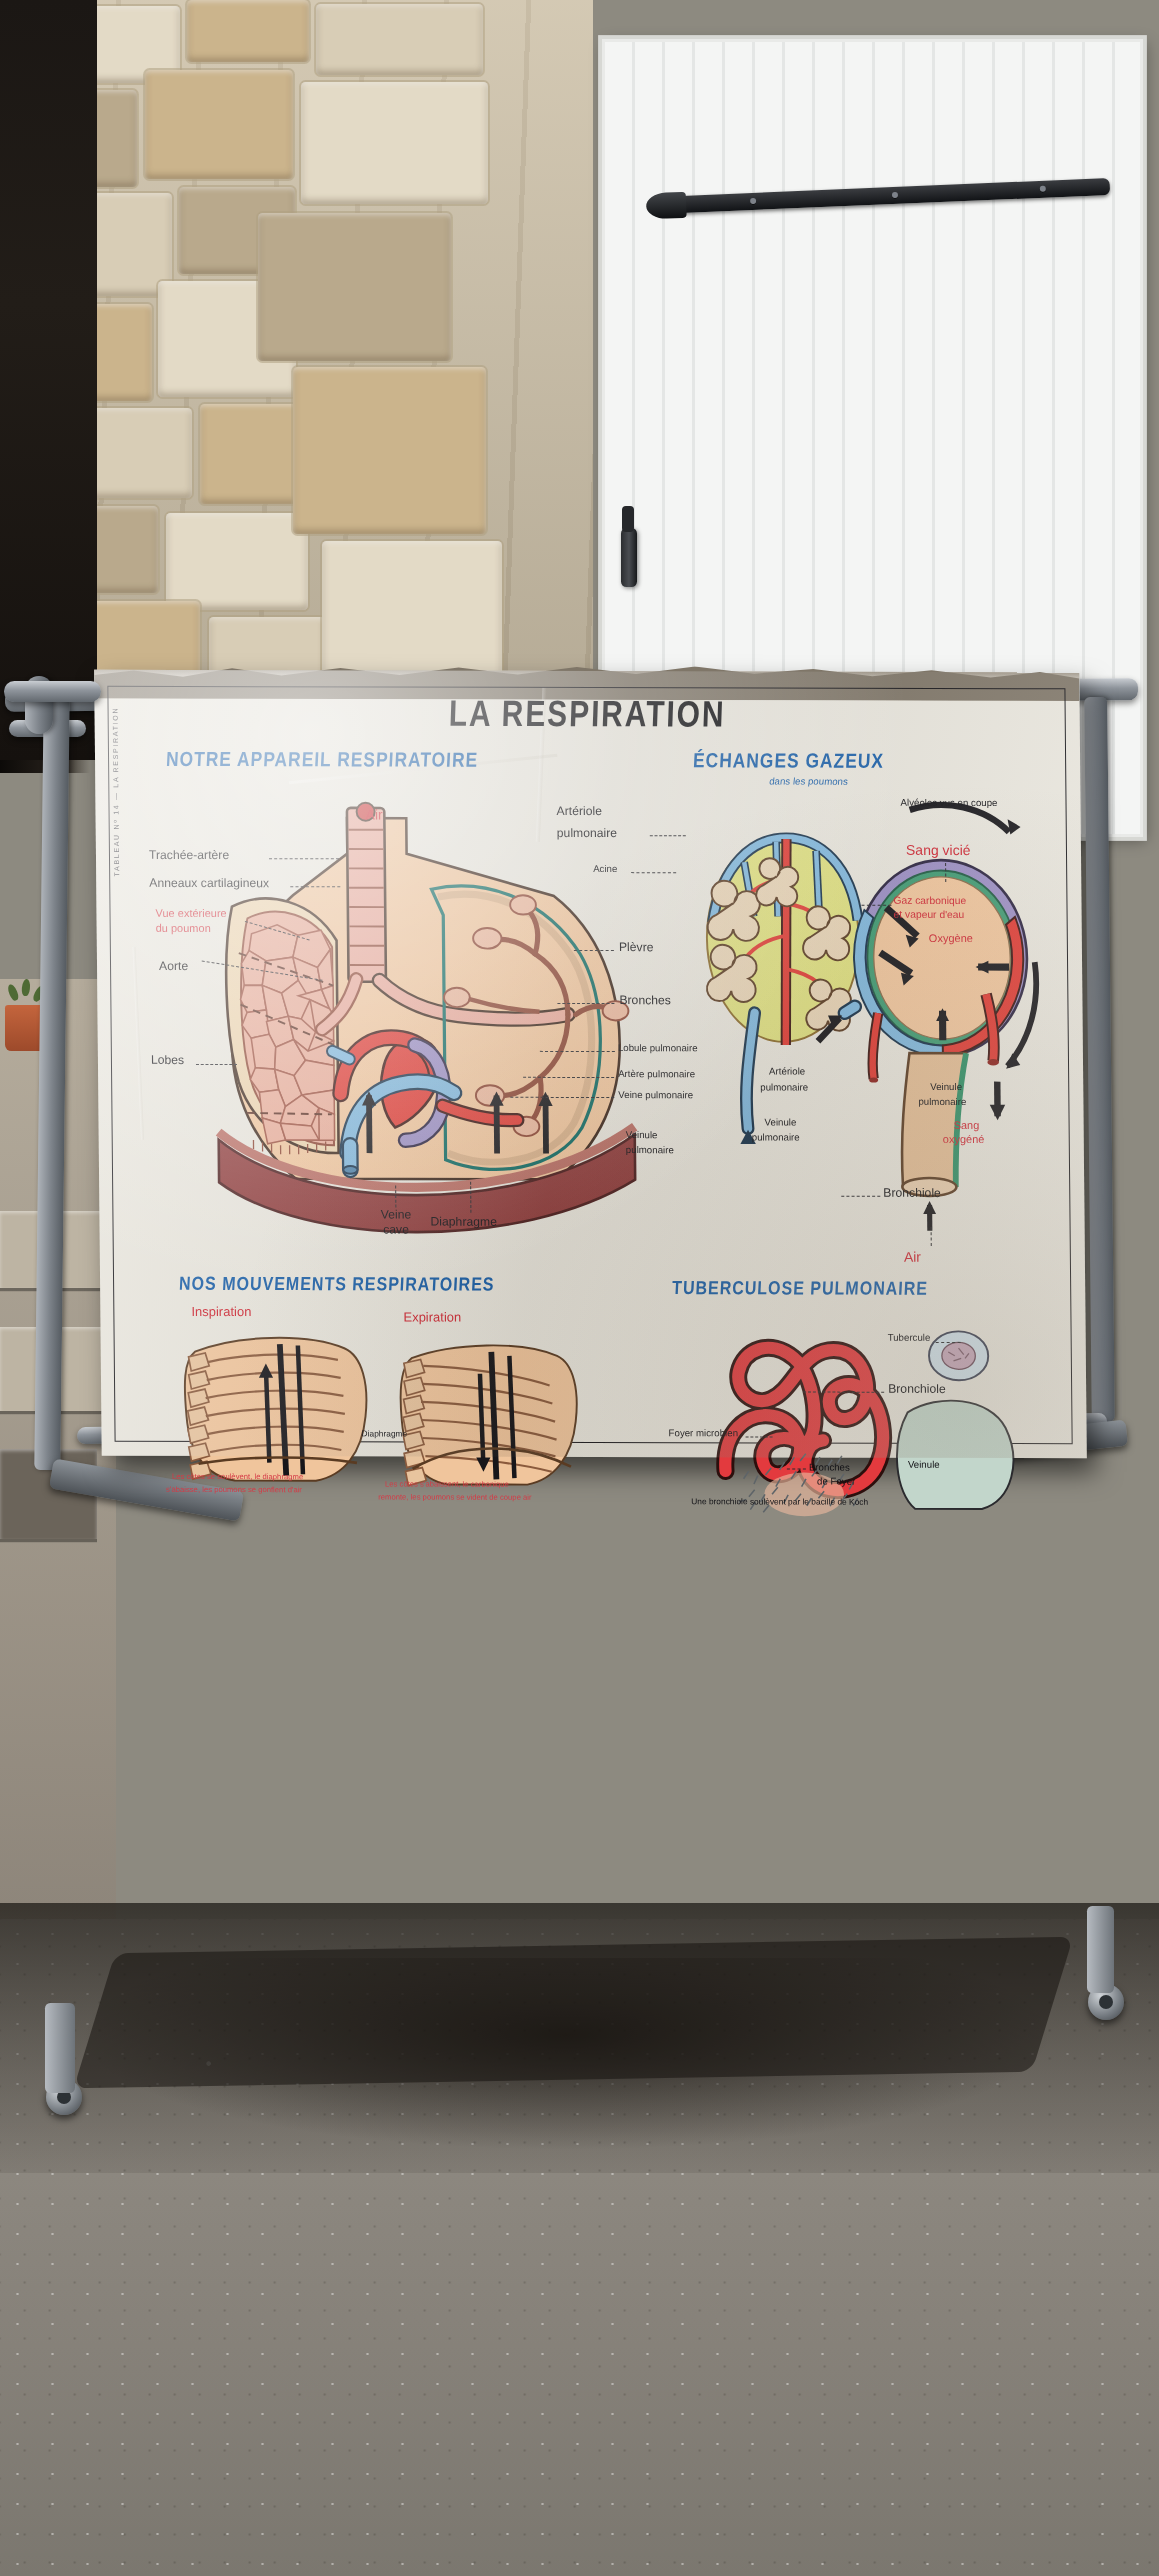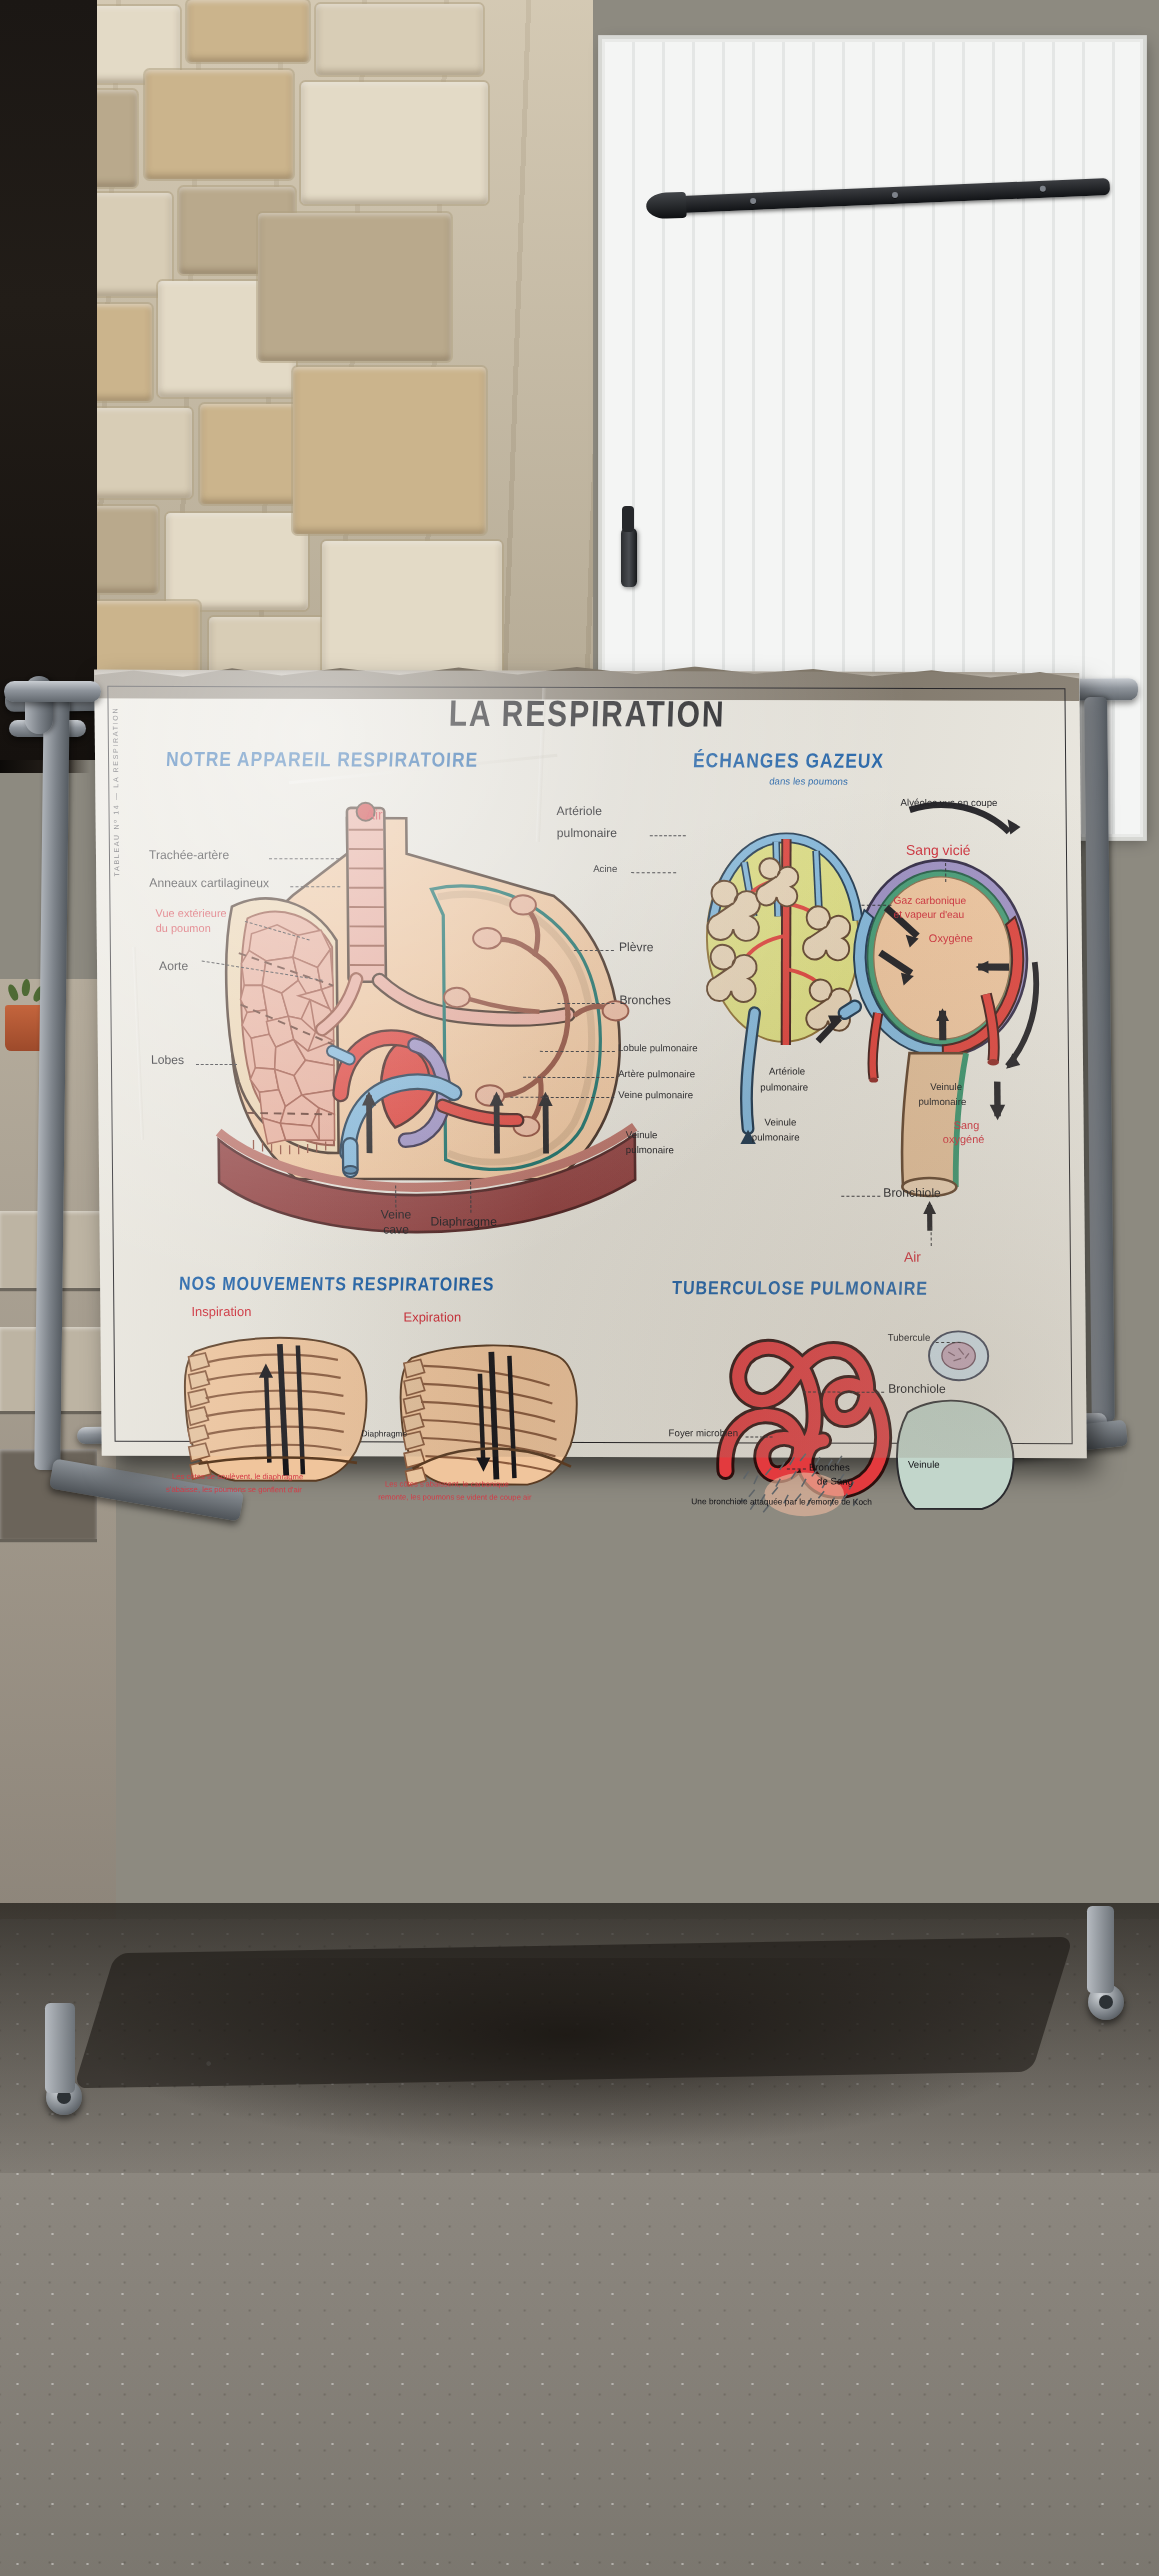--- a/index.html
+++ b/index.html
@@ -688,26 +688,26 @@
     <div class="lbl sm" style="left:787px;top:661px;">Tubercule</div>
     <div class="leader" style="left:835px;top:670px;width:24.5px;"></div>
 
     <div class="lbl" style="left:787px;top:711px;">Bronchiole</div>
     <div class="leader" style="left:702px;top:720px;width:81px;"></div>
 
     <div class="lbl sm" style="left:567px;top:757px;">Foyer microbien</div>
     <div class="leader" style="left:644px;top:765px;width:27px;"></div>
 
     <div class="lbl sm" style="left:707px;top:791px;">Bronches</div>
-    <div class="lbl sm" style="left:715px;top:805px;">de Sang</div>
+    <div class="lbl sm" style="left:715px;top:805px;">de Foyer</div>
     <div class="leader" style="left:685px;top:797px;width:19.3px;"></div>
 
     <div class="lbl sm" style="left:806px;top:788px;">Veinule</div>
 
-    <div class="lbl xs" style="left:589px;top:826px;font-size:8.4px;">Une bronchiole attaquée par le remonte de Koch</div>
+    <div class="lbl xs" style="left:589px;top:826px;font-size:8.4px;">Une bronchiole soulèvent par le bacille de Koch</div>
 
     <div class="paper-tex"></div>
   </div>
 
   <div class="stand-leg" style="left:24.5px;top:676px;width:28px;height:58px;border-radius:14px;"></div>
   <div class="stand-rail" style="left:3.9px;top:681px;width:97px;height:20.6px;border-radius:10.3px;"></div>
 
 </div>
 
 

